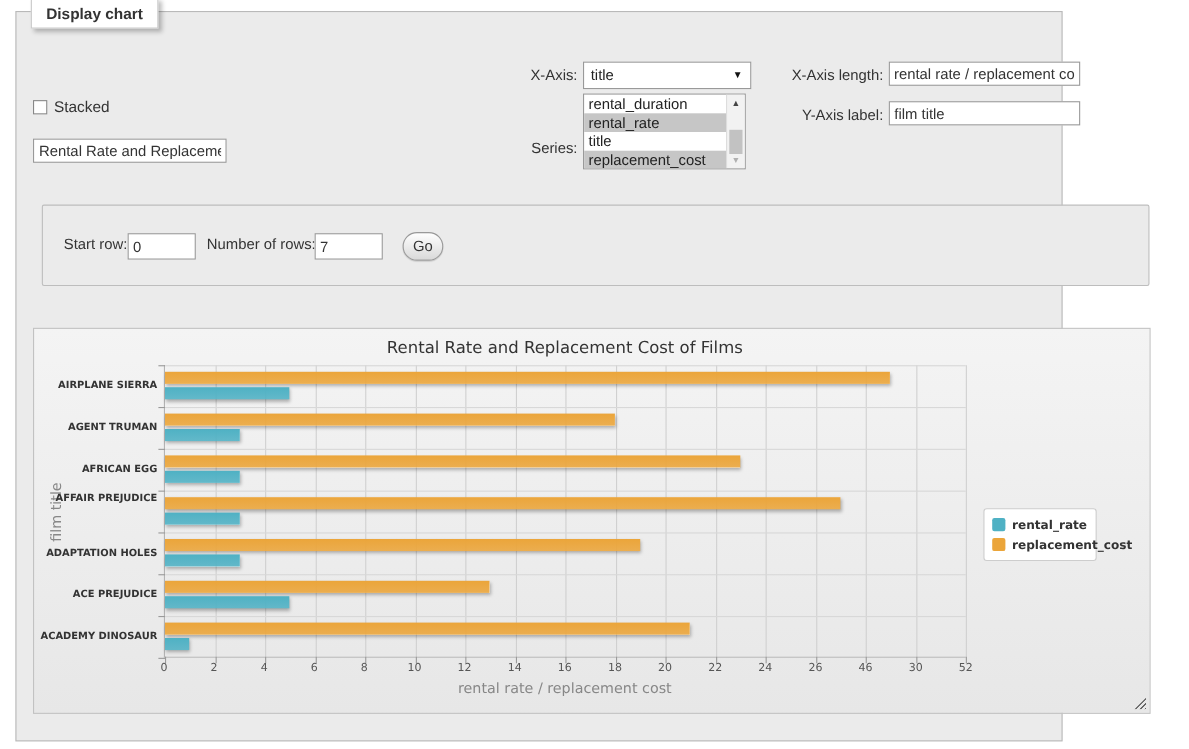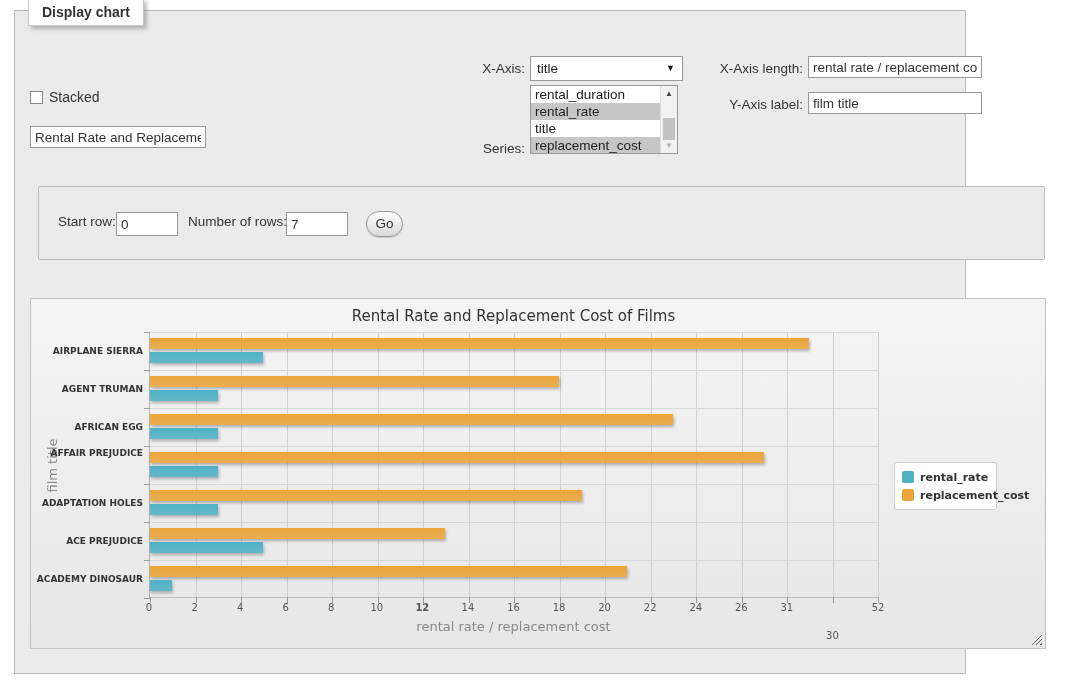--- a/index.html
+++ b/index.html
@@ -100,21 +100,21 @@
   </div>
 
   <input type="text" class="title-input" value="Rental Rate and Replacement Cost of Films" style="">
 
   <div class="lbl r-lbl" style="left:440px; top:50px; width:70px;">X-Axis:</div>
   <div class="selectbox">
     <span>title</span>
     <span class="arrow">▼</span>
   </div>
 
-  <div class="lbl r-lbl" style="left:440px; top:130px; width:70px;">Series:</div>
+  <div class="lbl r-lbl" style="left:440px; top:116px; width:70px;">Series:</div>
   <div class="listbox">
     <div id="series-options">
         <div class="lb-option">rental_duration</div>
         <div class="lb-option sel">rental_rate</div>
         <div class="lb-option">title</div>
         <div class="lb-option sel">replacement_cost</div>
       </div>
     <div class="lb-scroll">
       <div class="lb-btn">▲</div>
       <div class="lb-thumb"></div>
@@ -226,30 +226,30 @@
           <div class="bar" style="top: 20px; width: 3.09%; background: linear-gradient(rgb(79, 177, 196), rgba(79, 177, 196, 0.88));"></div>
         </div>
       </div>
     <div class="xticks" id="xticks">
         <span class="xtick" style="left: 0%;">0</span>
         <span class="xtick" style="left: 6.25%;">2</span>
         <span class="xtick" style="left: 12.5%;">4</span>
         <span class="xtick" style="left: 18.75%;">6</span>
         <span class="xtick" style="left: 25%;">8</span>
         <span class="xtick" style="left: 31.25%;">10</span>
-        <span class="xtick" style="left: 37.5%; font-weight: bold;">12</span>
+        <span class="xtick" style="left: 37.5%;">12</span>
         <span class="xtick" style="left: 43.75%;">14</span>
         <span class="xtick" style="left: 50%;">16</span>
         <span class="xtick" style="left: 56.25%;">18</span>
         <span class="xtick" style="left: 62.5%;">20</span>
         <span class="xtick" style="left: 68.75%;">22</span>
         <span class="xtick" style="left: 75%;">24</span>
         <span class="xtick" style="left: 81.25%;">26</span>
-        <span class="xtick" style="left: 87.5%;">31</span>
-        <span class="xtick" style="left: 93.75%; margin-top: 28px;">30</span>
+        <span class="xtick" style="left: 87.5%;">46</span>
+        <span class="xtick" style="left: 93.75%;">30</span>
         <span class="xtick" style="left: 100%;">52</span>
       </div>
     <div class="xaxis-title">rental rate / replacement cost</div>
     <div class="chart-legend" id="chart-legend">
         <div class="legend-item">
           <span class="swatch" style="background: rgb(79, 177, 196);"></span>
           <span class="legend-label">rental_rate</span>
         </div>
         <div class="legend-item">
           <span class="swatch" style="background: rgb(235, 165, 58);"></span>

